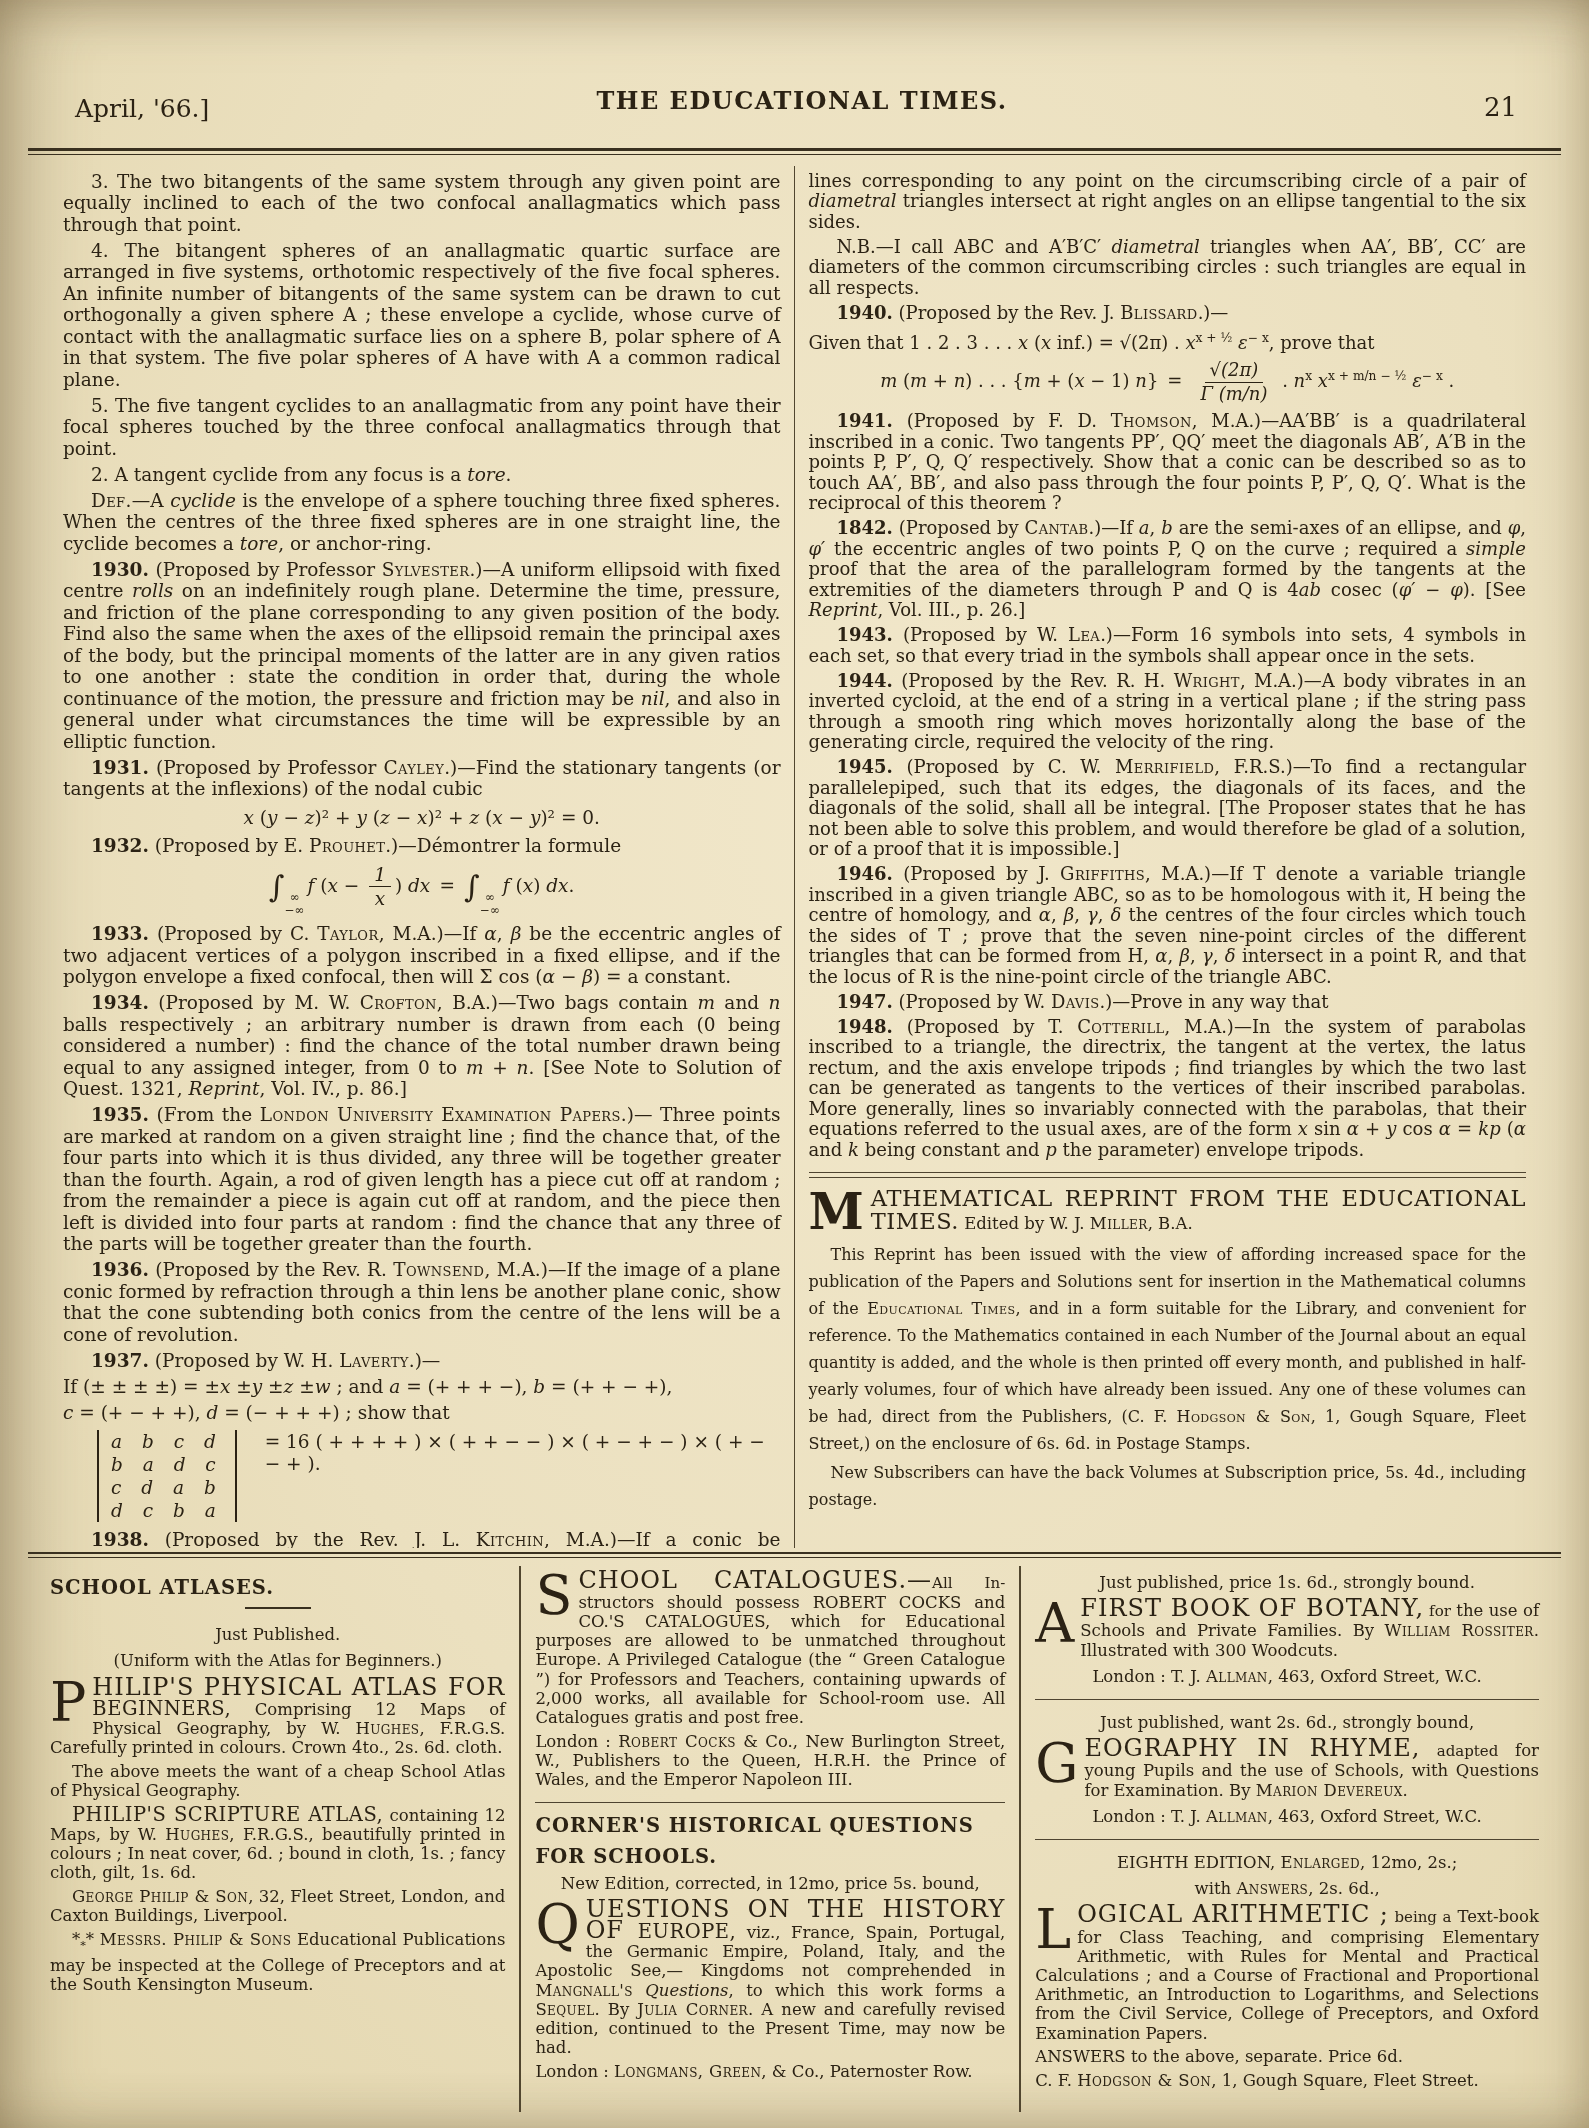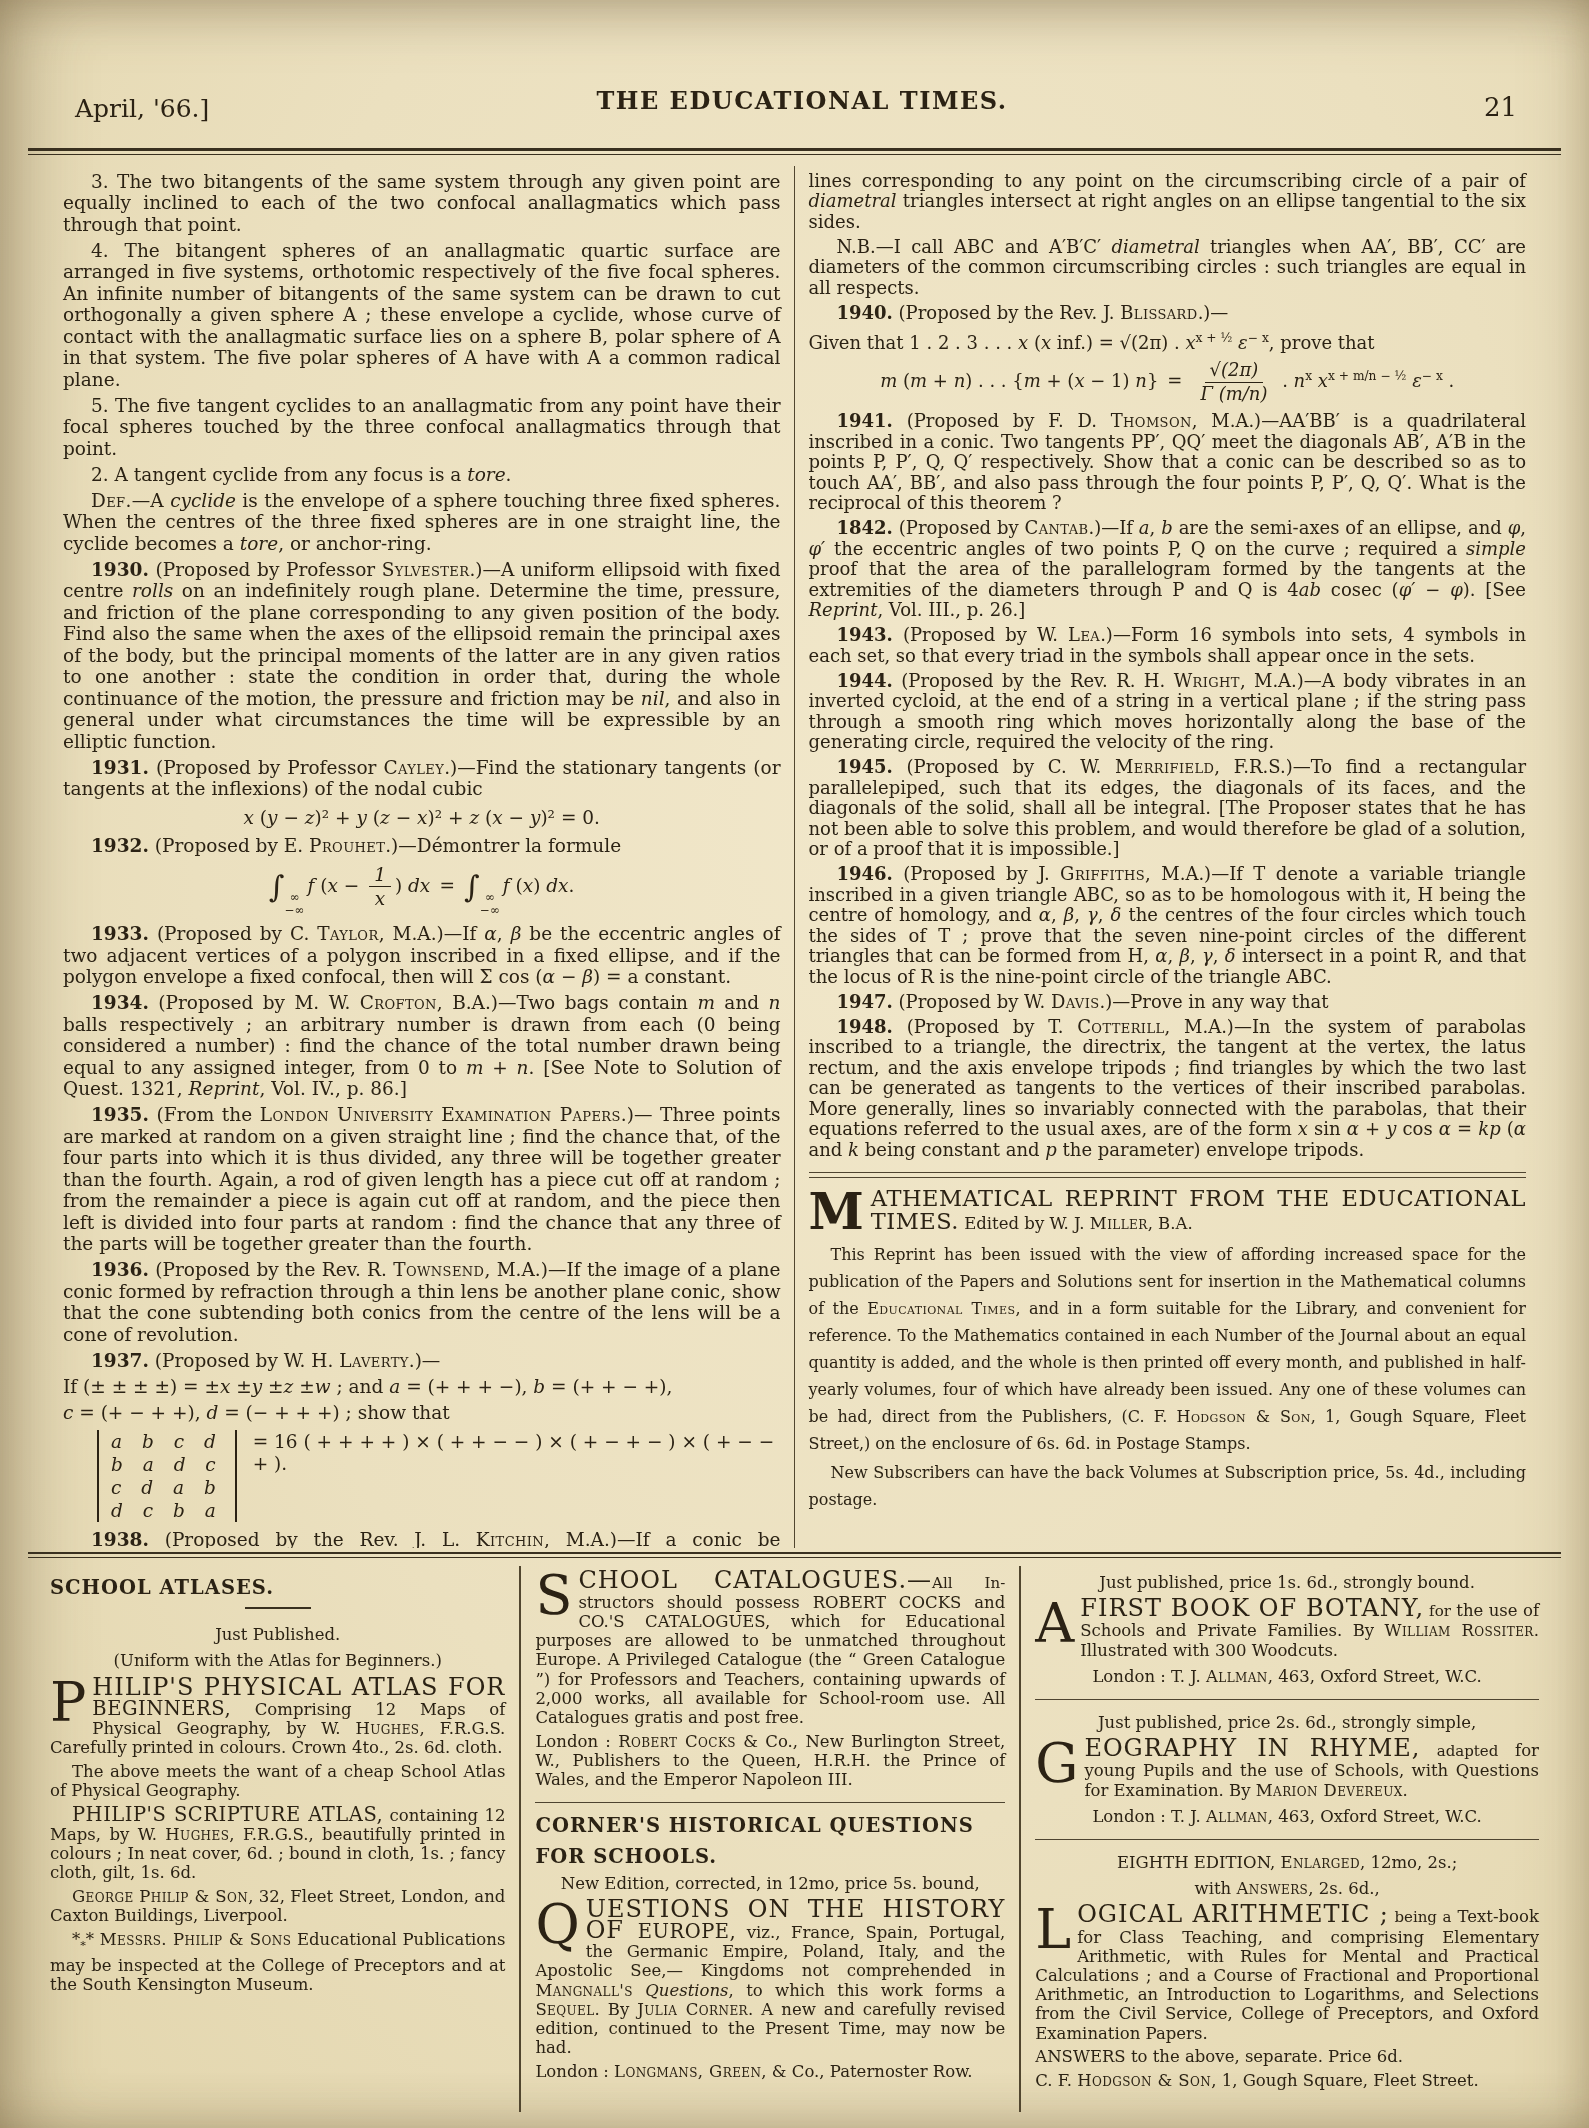--- a/index.html
+++ b/index.html
@@ -31,21 +31,21 @@
 .tight{margin-top:0}
 .b{font-weight:bold}
 .i,.m{font-style:italic}
 .sc{font-variant:small-caps;letter-spacing:.4px}
 sup,sub{font-size:68%}
 .frac{display:inline-flex;flex-direction:column;align-items:center;vertical-align:middle;margin:0 4px;font-style:italic;line-height:1.15}
 .frac .num{border-bottom:1.5px solid #2b2214;padding:0 5px 1px}
 .frac .den{padding:1px 5px 0}
 .big{font-size:30px;vertical-align:middle}
 .ss{display:inline-flex;flex-direction:column;font-size:64%;line-height:1.05;vertical-align:-10px;margin-right:3px}
-.det-wrap{display:flex;align-items:flex-start;gap:16px;margin:7px 0 7px 34px}
+.det-wrap{display:flex;align-items:flex-start;gap:28px;margin:7px 0 7px 34px}
 .det{display:inline-flex;flex-direction:column;border-left:2px solid #2b2214;border-right:2px solid #2b2214;padding:0 12px;font-style:italic;line-height:23px;letter-spacing:7px;white-space:pre}
 .det-rhs{padding-top:1px}
 
 .hrd{border-top:1.5px solid #4e4430;border-bottom:1.5px solid #4e4430;height:6px;margin:12px 0 10px}
 .rhead{margin:6px 0 7px;text-align:justify}
 .rhead .dcap{font-size:50px;line-height:40px;padding:4px 7px 0 0;font-weight:bold}
 .rt{font-size:22.5px;letter-spacing:.5px}
 .rhead .re{font-size:16.5px}
 .rhead .sc{font-size:16.5px}
 .rp{font-size:16px;line-height:27px;text-indent:22px;text-align:justify;margin:2px 0}
@@ -158,21 +158,21 @@
         <div class="pc"><span>New Edition, corrected, in 12mo, price 5s. bound,</span></div>
         <div class="pn adp"><span class="dcap">Q</span><span class="adt">UESTIONS ON THE HISTORY OF </span><span class="cap">EUROPE,</span><span>  viz., France, Spain, Portugal, the Germanic Empire, Poland, Italy, and the Apostolic See,— Kingdoms not comprehended in </span><span class="sc">Mangnall's</span><span class="i"> Questions</span><span>, to which this work forms a </span><span class="sc">Sequel</span><span>.  By </span><span class="sc">Julia Corner</span><span>. A new and carefully revised edition, continued to the Present Time, may now be had.</span></div>
         <div class="pn"><span>London :  </span><span class="sc">Longmans, Green</span><span>, &amp; Co., Paternoster Row.</span></div>
       </div>
     <div class="advrule"></div>
     <div class="adcol">
         <div class="pc"><span>Just published, price 1s. 6d., strongly bound.</span></div>
         <div class="pn adp"><span class="dcap">A</span><span class="adt">  FIRST  BOOK  OF  BOTANY,</span><span class="lg"> for</span><span>  the use of Schools and Private Families.  By </span><span class="sc">William Rossiter</span><span>.  Illustrated with 300 Woodcuts.</span></div>
         <div class="pc"><span>London :  T. J. </span><span class="sc">Allman</span><span>, 463, Oxford Street, W.C.</span></div>
         <div class="hr"></div>
-        <div class="pc"><span>Just published, price 2s. 6d., strongly simple,</span></div>
+        <div class="pc"><span>Just published, want 2s. 6d., strongly bound,</span></div>
         <div class="pn adp"><span class="dcap">G</span><span class="adt">EOGRAPHY  IN  RHYME,</span><span class="lg"> adapted</span><span>  for young Pupils and the use of Schools, with Questions for Examination.  By </span><span class="sc">Marion Devereux</span><span>.</span></div>
         <div class="pc"><span>London :  T. J. </span><span class="sc">Allman</span><span>, 463, Oxford Street, W.C.</span></div>
         <div class="hr"></div>
         <div class="pc"><span>EIGHTH EDITION, </span><span class="sc">Enlarged</span><span>, 12mo, 2s.;</span></div>
         <div class="pc tight"><span>with </span><span class="sc">Answers</span><span>, 2s. 6d.,</span></div>
         <div class="pn adp"><span class="dcap">L</span><span class="adt">OGICAL  ARITHMETIC ;</span><span class="lg">  being  a</span><span>  Text-book for Class Teaching, and comprising Elementary Arithmetic, with Rules for Mental and Practical Calculations ; and a Course of Fractional and Proportional Arithmetic, an Introduction to Logarithms, and Selections from the Civil Service, College of Preceptors, and Oxford Examination Papers.</span></div>
         <div class="pn"><span>ANSWERS to the above, separate.   Price 6d.</span></div>
         <div class="pn"><span>C. F. </span><span class="sc">Hodgson &amp; Son</span><span>, 1, Gough Square, Fleet Street.</span></div>
       </div>
   </div>

